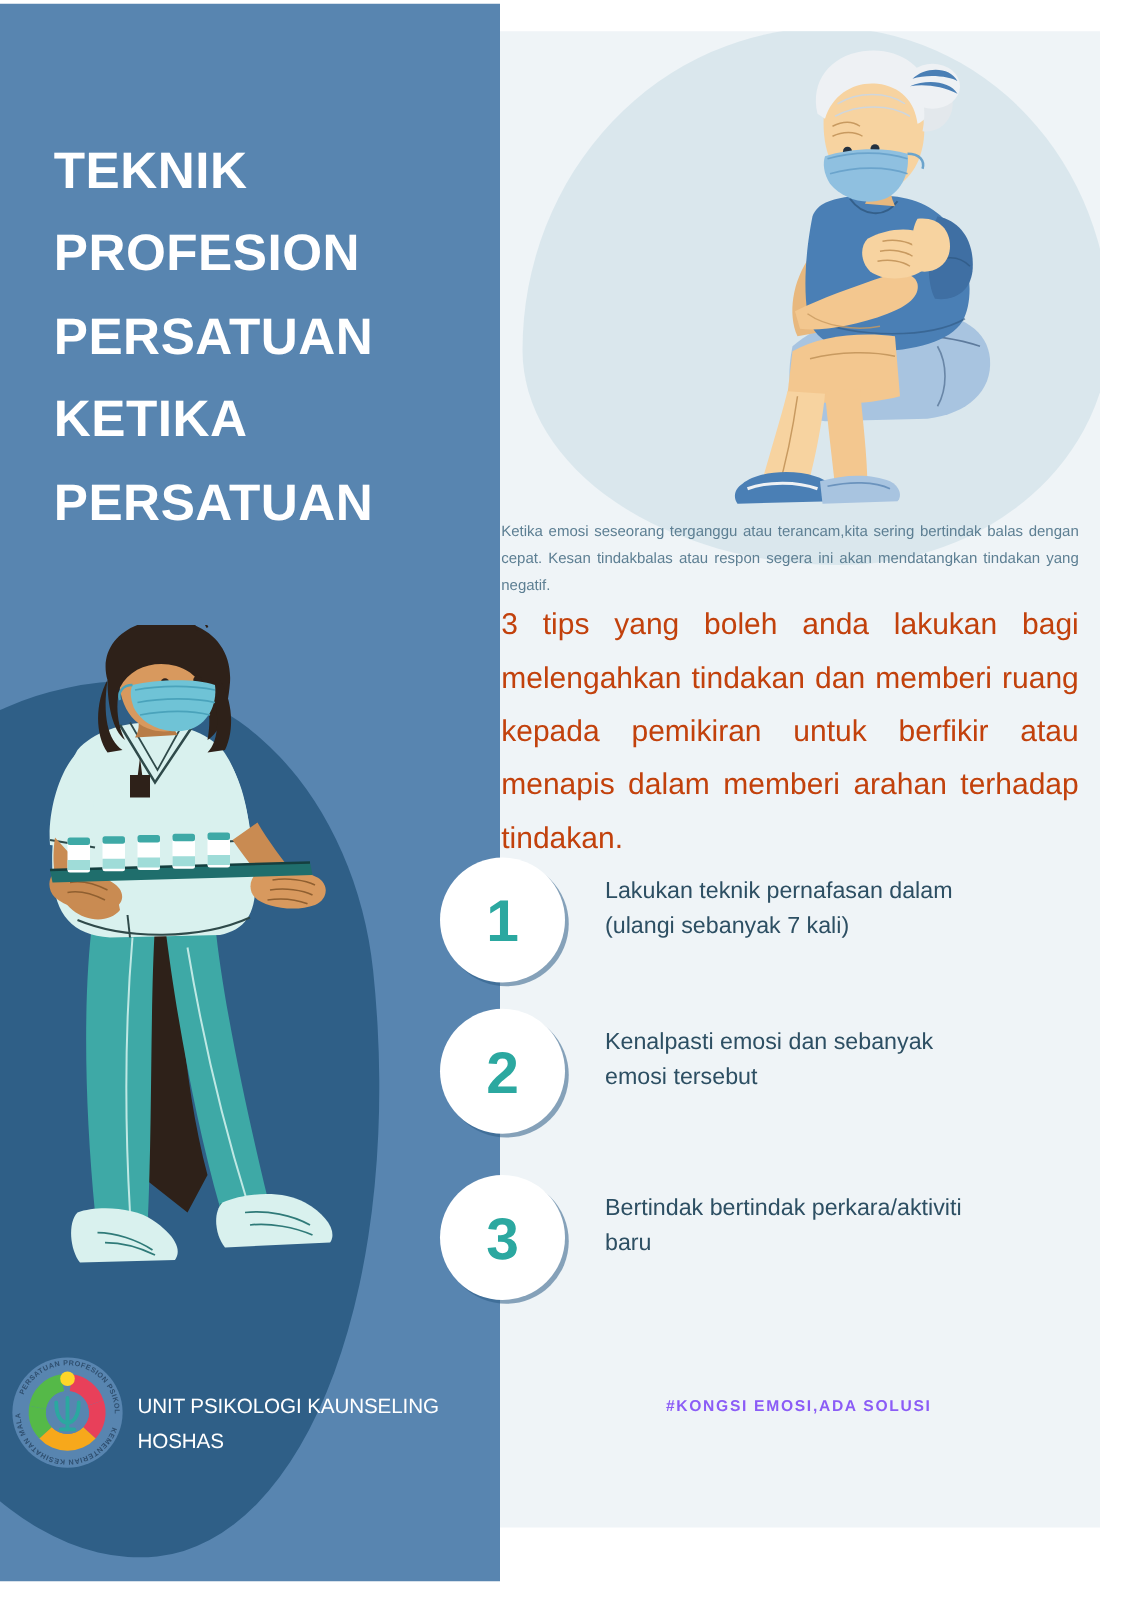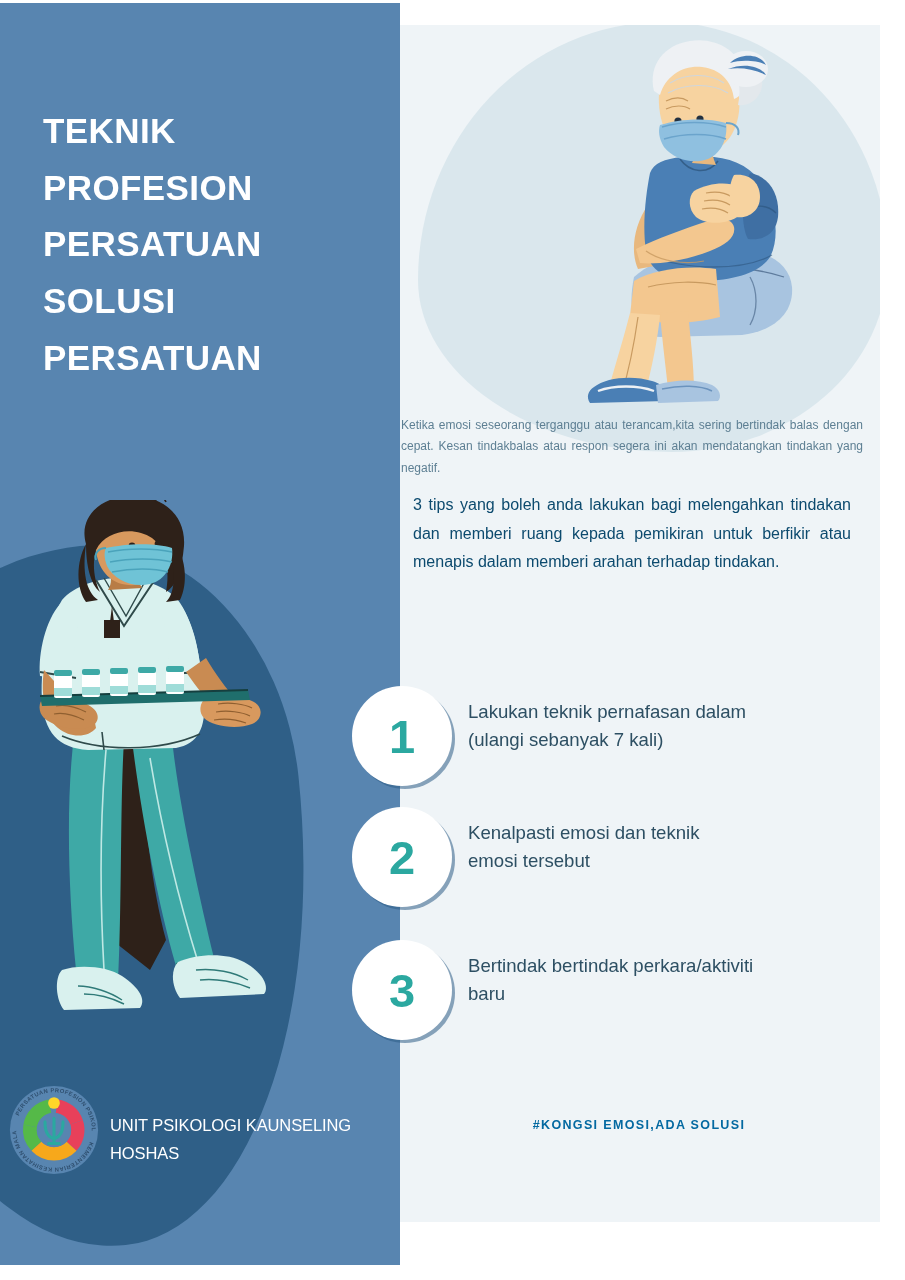--- a/index.html
+++ b/index.html
@@ -28,40 +28,40 @@
   
   .light-blob{
     position:absolute;left:20px;top:-3px;width:470px;height:430px;
     background:#dae7ed;
     border-radius:52% 48% 46% 54% / 60% 56% 44% 40%;
   }
 
   
   .title{
     position:absolute;left:43px;top:100px;width:330px;
-    color:#ffffff;font-weight:bold;font-size:35px;line-height:1.62;
+    color:#ffffff;font-weight:bold;font-size:41px;line-height:1.62;
     letter-spacing:0.4px;
   }
   .title div{white-space:nowrap;}
 
   
   .tips{position:absolute;left:0;top:686px;width:905px;}
   .tip{position:relative;height:127px;}
   .tip .circle{
     position:absolute;left:352px;top:0;width:100px;height:100px;
     border-radius:50%;background:#ffffff;
     box-shadow:3px 3px 0 0 rgba(45,92,134,.55);
     display:flex;align-items:center;justify-content:center;
   }
   .tip .num{
     color:#2ba8a0;font-size:47px;font-weight:bold;line-height:1;
     font-family:"Liberation Sans",sans-serif;
   }
   .tip .txt{
-    position:absolute;left:468px;top:12px;width:395px;
+    position:absolute;left:484px;top:12px;width:395px;
     color:#2d4f63;font-size:18.6px;line-height:1.52;
   }
   .tip .txt span{display:block;}
 
   
   .logo{position:absolute;left:9px;top:1082px;width:90px;height:90px;}
   .org{
     position:absolute;left:110px;top:1108px;width:280px;
     color:#ffffff;font-size:16.5px;font-weight:normal;line-height:1.7;
     letter-spacing:-0.1px;
@@ -151,24 +151,24 @@
 
         <path d="M196 362 C208 352 236 350 254 356 C268 360 272 370 268 376 L192 378 C188 372 190 366 196 362 Z" fill="#4a7fb5"></path>
         <path d="M200 366 C216 360 240 360 256 366" fill="none" stroke="#eef1f4" stroke-width="2.4"></path>
         <path d="M258 360 C278 354 300 354 314 360 C322 364 324 372 320 376 L260 378 Z" fill="#a8c4e0"></path>
         <path d="M264 364 C282 360 302 360 314 366" fill="none" stroke="#6b93bd" stroke-width="1.4"></path>
       </g>
     </svg>
 
     <div style="position:absolute;left:3px;top:390px;width:462px;">
       <p style="margin:0;color:#5d7f93;font-size:12px;line-height:1.78;text-align:justify;text-align-last:left;">Ketika emosi seseorang terganggu atau terancam,kita sering bertindak balas dengan cepat. Kesan tindakbalas atau respon segera ini akan mendatangkan tindakan yang negatif.</p>
-      <p style="margin:12px;color:#0c4a6e;font-size:16px;line-height:1.78;text-align:justify;text-align-last:left;">3 tips yang boleh anda lakukan bagi melengahkan tindakan dan memberi ruang kepada pemikiran untuk berfikir atau menapis dalam memberi arahan terhadap tindakan.</p>
-    </div>
-
-    <div style="position:absolute;left:0;top:1093px;width:482px;text-align:center;color:#0369a1;font-size:12.5px;font-weight:bold;letter-spacing:1.35px;">#KONGSI EMOSI,ADA SOLUSI</div>
+      <p style="margin:0;color:#c2410c;font-size:24px;line-height:1.78;text-align:justify;text-align-last:left;">3 tips yang boleh anda lakukan bagi melengahkan tindakan dan memberi ruang kepada pemikiran untuk berfikir atau menapis dalam memberi arahan terhadap tindakan.</p>
+    </div>
+
+    <div style="position:absolute;left:0;top:1093px;width:482px;text-align:center;color:#8b5cf6;font-size:12.5px;font-weight:bold;letter-spacing:1.35px;">#KONGSI EMOSI,ADA SOLUSI</div>
   </div>
 
   <div class="panel-blue">
     <div class="blue-blob"></div>
 
     <svg width="320" height="560" viewBox="0 0 320 560" style="position:absolute;left:0;top:497px;">
       <g>
 
         <path d="M96 240 C92 300 100 380 112 440 L150 470 L166 440 C150 380 142 300 142 244 Z" fill="#2e2119"></path>
 
@@ -265,21 +265,21 @@
         <path d="M110 62 C130 58 156 58 172 62" fill="none" stroke="#4aa3bb" stroke-width="1.4"></path>
         <path d="M112 72 C132 68 154 68 168 72" fill="none" stroke="#4aa3bb" stroke-width="1.4"></path>
         <path d="M106 48 C98 48 94 54 96 60" fill="none" stroke="#4aa3bb" stroke-width="2"></path>
       </g>
     </svg>
 
     <div class="title">
       <div>TEKNIK</div>
       <div>PROFESION</div>
       <div>PERSATUAN</div>
-      <div>SOLUSI</div>
+      <div>KETIKA</div>
       <div>PERSATUAN</div>
     </div>
 
     <svg class="logo" viewBox="0 0 100 100">
       <defs>
         <path id="ringTop" d="M50,50 m-42,0 a42,42 0 1,1 84,0" fill="none"></path>
         <path id="ringBot" d="M50,50 m42,0 a42,42 0 1,1 -84,0" fill="none"></path>
       </defs>
       <circle cx="50" cy="50" r="49" fill="#5885b0"></circle>
 
@@ -325,21 +325,21 @@
         <span>Lakukan teknik pernafasan dalam</span>
         <span>(ulangi sebanyak 7 kali)</span>
       </div>
     </div>
 
     <div class="tip" style="height:133px;">
       <div class="circle">
         <span class="num">2</span>
       </div>
       <div class="txt">
-        <span>Kenalpasti emosi dan teknik</span>
+        <span>Kenalpasti emosi dan sebanyak</span>
         <span>emosi tersebut</span>
       </div>
     </div>
 
     <div class="tip" style="height:133px;">
       <div class="circle">
         <span class="num">3</span>
       </div>
       <div class="txt">
         <span>Bertindak bertindak perkara/aktiviti</span>

